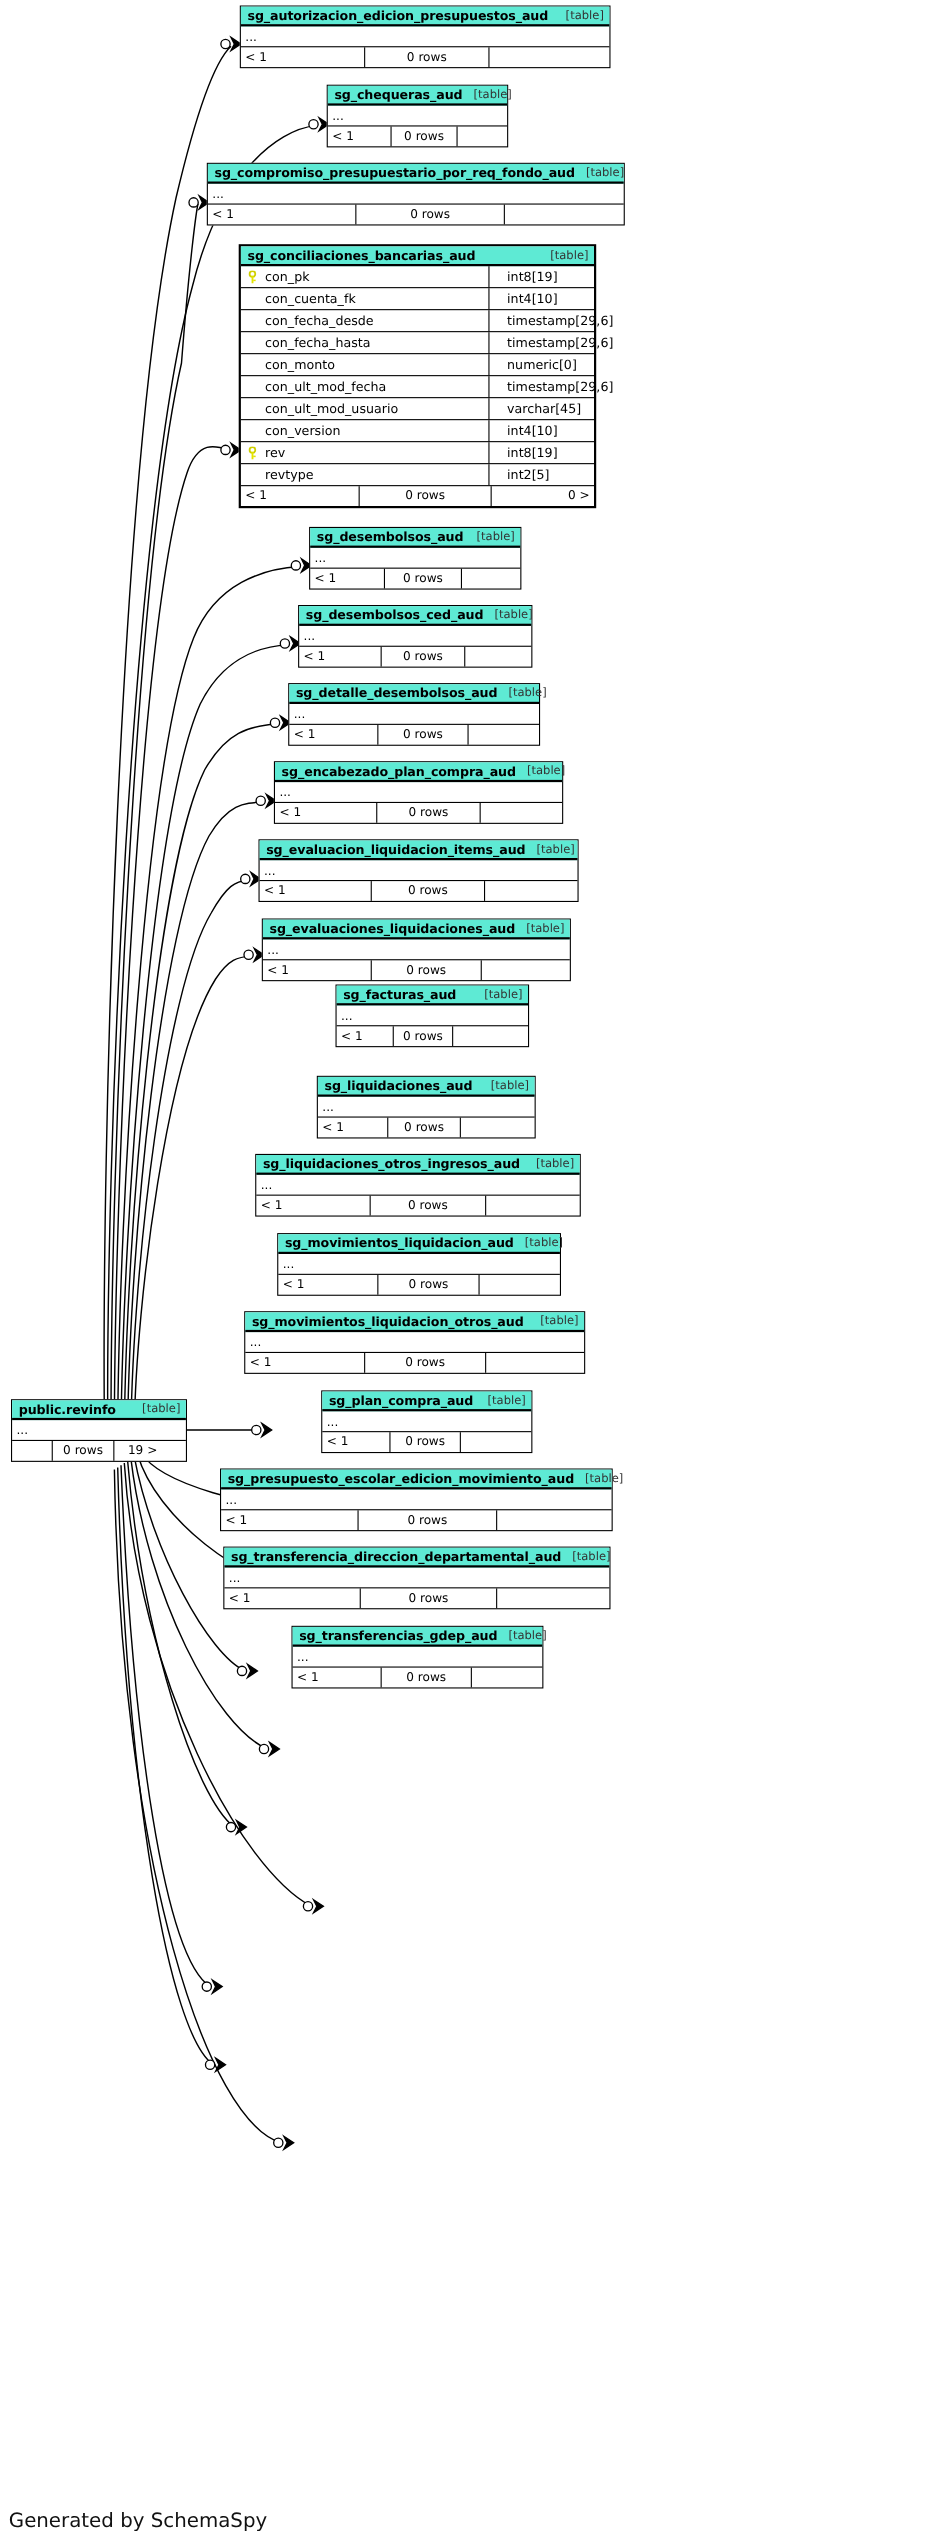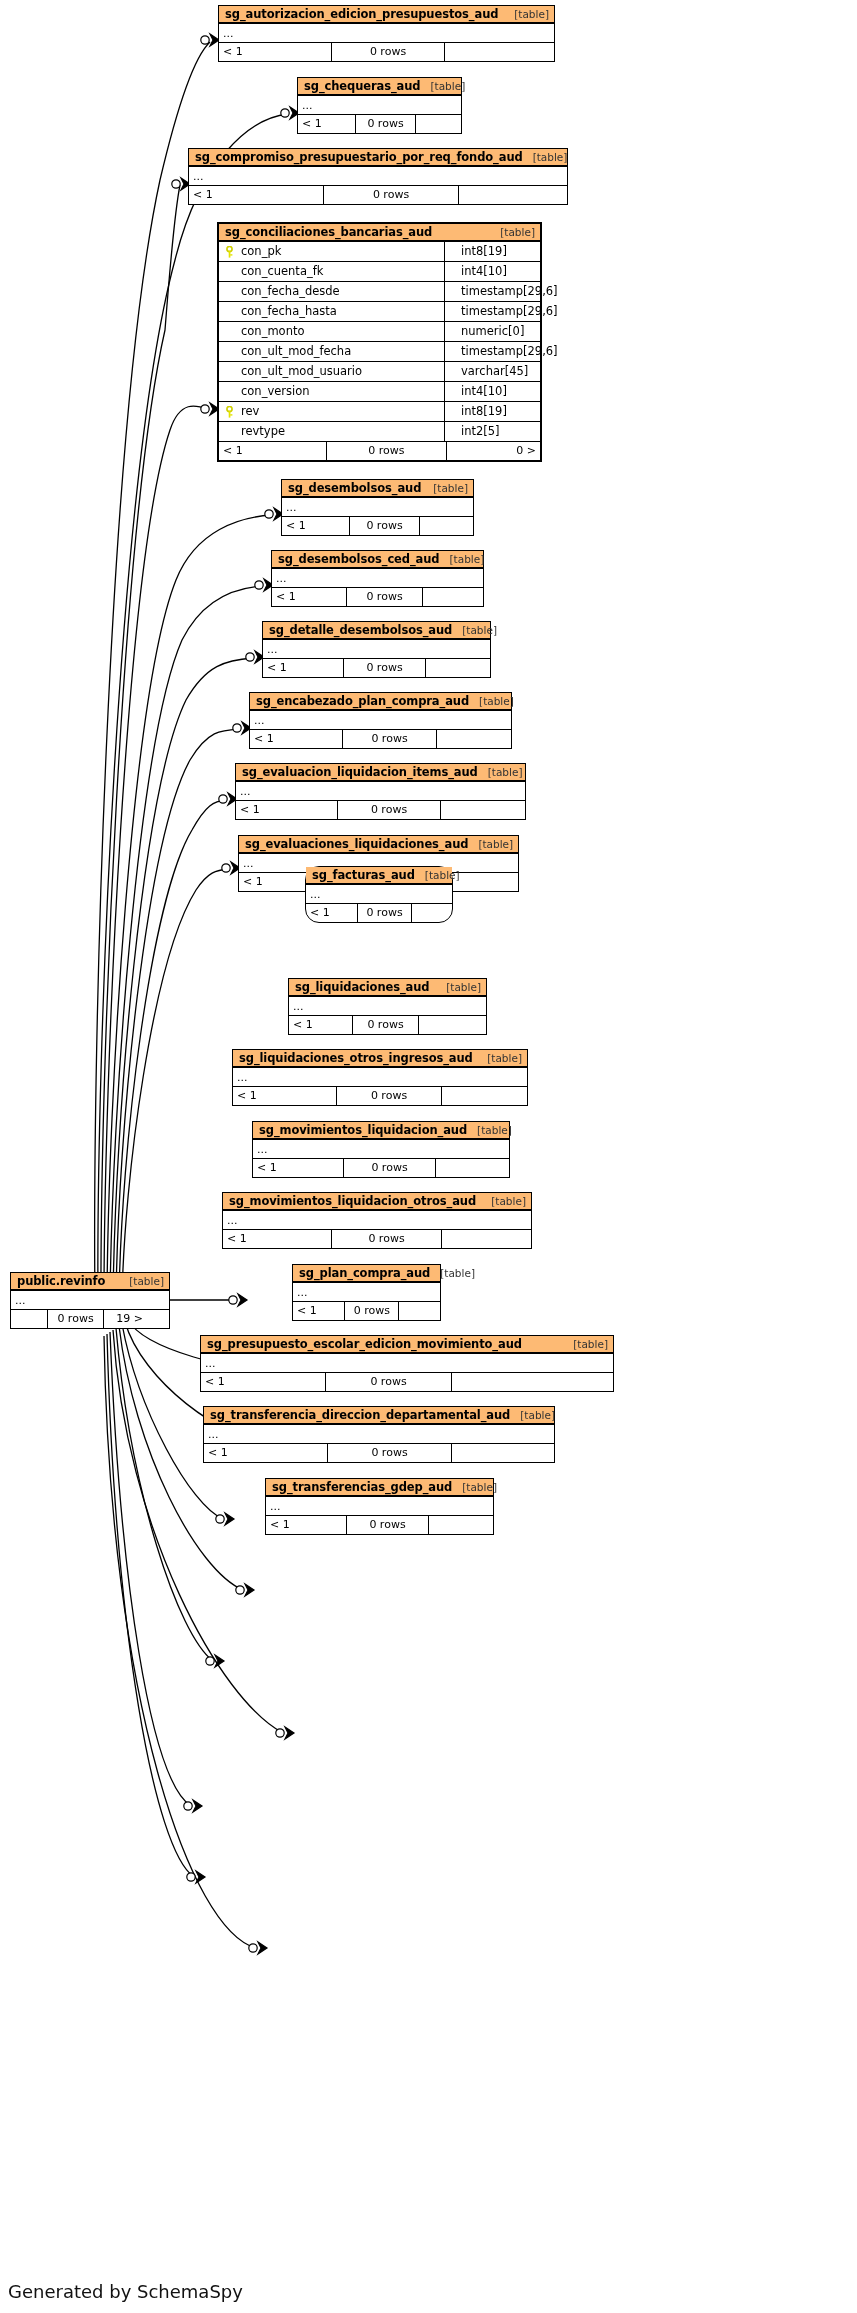--- a/index.html
+++ b/index.html
@@ -32,21 +32,21 @@
     border: 1px solid #000000;
     background: #ffffff;
     box-sizing: border-box;
     border-collapse: collapse;
   }
   .tbl.thick { border-width: 2px; }
   .hdr {
     display: flex;
     align-items: center;
     justify-content: space-between;
-    background: #fdba74;
+    background: #5eead4;
     border-bottom: 2px solid #000000;
     padding: 2px 5px 3px 6px;
     height: 18px;
     box-sizing: border-box;
   }
   .hdr .tname {
     font-weight: bold;
     font-size: 11.5px;
     color: #000000;
     white-space: nowrap;
@@ -418,21 +418,21 @@
           <span class="tname">sg_evaluaciones_liquidaciones_aud</span>
           <span class="ttype">[table]</span>
         </div>
         <div class="ellipsis-row">...</div>
         <div class="foot">
           <span class="fc left" style="width: 98px;">&lt; 1</span>
           <span class="fc center b" style="width: 100px;">0 rows</span>
           <span class="fc right b" style="width: 81px;"></span>
         </div>
       </div>
-      <div class="tbl" style="left: 305px; top: 866px; width: 148px; border-radius: 14px;">
+      <div class="tbl" style="left: 305px; top: 895px; width: 176px;">
         <div class="hdr">
           <span class="tname">sg_facturas_aud</span>
           <span class="ttype">[table]</span>
         </div>
         <div class="ellipsis-row">...</div>
         <div class="foot">
           <span class="fc left" style="width: 51px;">&lt; 1</span>
           <span class="fc center b" style="width: 54px;">0 rows</span>
           <span class="fc right b" style="width: 41px;"></span>
         </div>
@@ -478,33 +478,33 @@
           <span class="tname">sg_movimientos_liquidacion_otros_aud</span>
           <span class="ttype">[table]</span>
         </div>
         <div class="ellipsis-row">...</div>
         <div class="foot">
           <span class="fc left" style="width: 108px;">&lt; 1</span>
           <span class="fc center b" style="width: 110px;">0 rows</span>
           <span class="fc right b" style="width: 90px;"></span>
         </div>
       </div>
-      <div class="tbl" style="left: 292px; top: 1264px; width: 149px;">
+      <div class="tbl" style="left: 292px; top: 1264px; width: 192px;">
         <div class="hdr">
           <span class="tname">sg_plan_compra_aud</span>
           <span class="ttype">[table]</span>
         </div>
         <div class="ellipsis-row">...</div>
         <div class="foot">
           <span class="fc left" style="width: 61px;">&lt; 1</span>
           <span class="fc center b" style="width: 64px;">0 rows</span>
           <span class="fc right b" style="width: 49px;"></span>
         </div>
       </div>
-      <div class="tbl" style="left: 200px; top: 1335px; width: 414px;">
+      <div class="tbl" style="left: 200px; top: 1335px; width: 357px;">
         <div class="hdr">
           <span class="tname">sg_presupuesto_escolar_edicion_movimiento_aud</span>
           <span class="ttype">[table]</span>
         </div>
         <div class="ellipsis-row">...</div>
         <div class="foot">
           <span class="fc left" style="width: 124px;">&lt; 1</span>
           <span class="fc center b" style="width: 126px;">0 rows</span>
           <span class="fc right b" style="width: 105px;"></span>
         </div>

